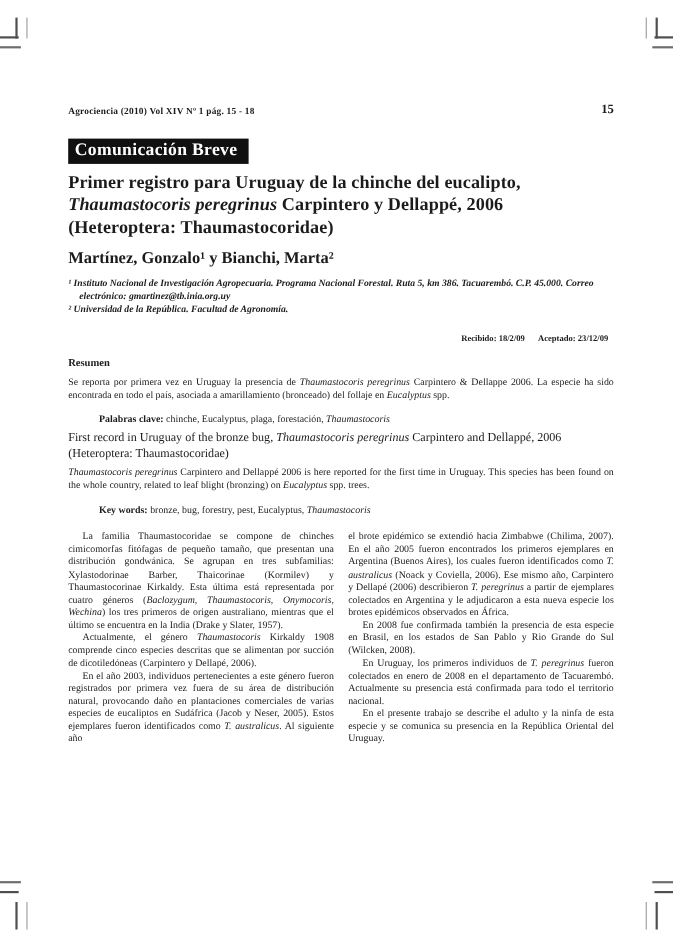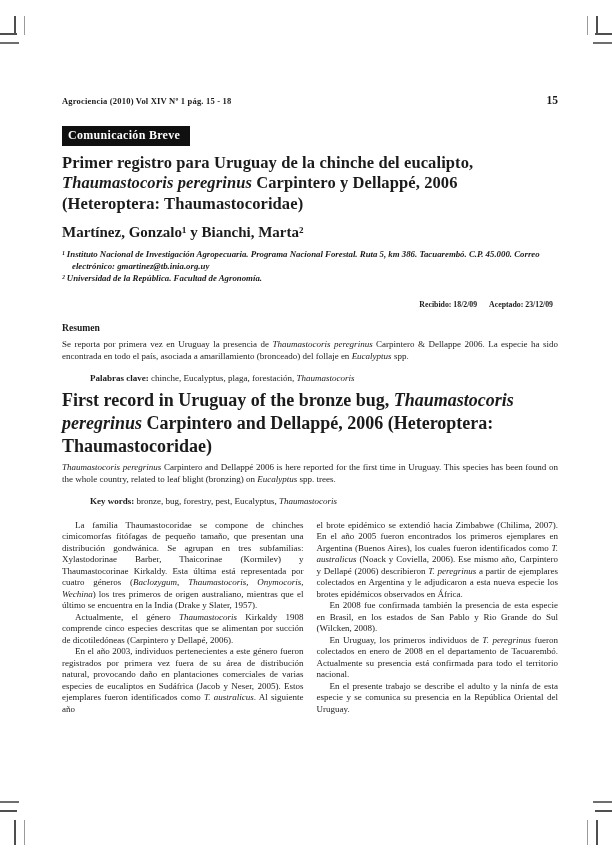--- a/index.html
+++ b/index.html
@@ -42,21 +42,21 @@
     margin-top:94px;
     display:flex;justify-content:space-between;align-items:flex-end;
   }
   .journal-line{font-size:8.5px;font-weight:bold;letter-spacing:.2px;}
   .page-number{font-size:11.5px;font-weight:bold;}
 
   .section-badge{
     display:inline-block;
     margin-top:20px;
     background:#101010;color:#ffffff;
-    font-size:12px;font-weight:bold;
+    font-size:16px;font-weight:bold;
     padding:2px 10px 3px 6px;
     letter-spacing:.3px;
   }
 
   .title-es{
     margin-top:7px;
     font-size:16.5px;font-weight:bold;line-height:1.24;
     letter-spacing:.1px;
   }
   .authors{margin-top:10px;font-size:15px;font-weight:bold;}
@@ -66,21 +66,21 @@
   .dates{margin-top:16px;text-align:right;font-size:7.8px;font-weight:bold;}
   .dates span{margin:0 5px;}
 
   .abs-heading{margin-top:13px;font-size:9.6px;font-weight:bold;}
   .abs-text{margin-top:6px;font-size:9px;line-height:1.33;text-align:justify;}
   .kw-line{margin-top:10px;font-size:9px;padding-left:28px;}
   .kw-label{font-weight:bold;}
 
   .title-en{
     margin-top:6px;
-    font-size:18px;font-weight:bold;line-height:1.27;
+    font-size:11px;font-weight:normal;line-height:1.27;
   }
 
   .columns{
     margin-top:14px;
     display:flex;gap:13px;
     font-size:9px;line-height:1.28;
   }
   .col{width:242.5px;text-align:justify;}
   .col p{margin:0;text-indent:13px;}
   .col p.noindent{text-indent:0;}

